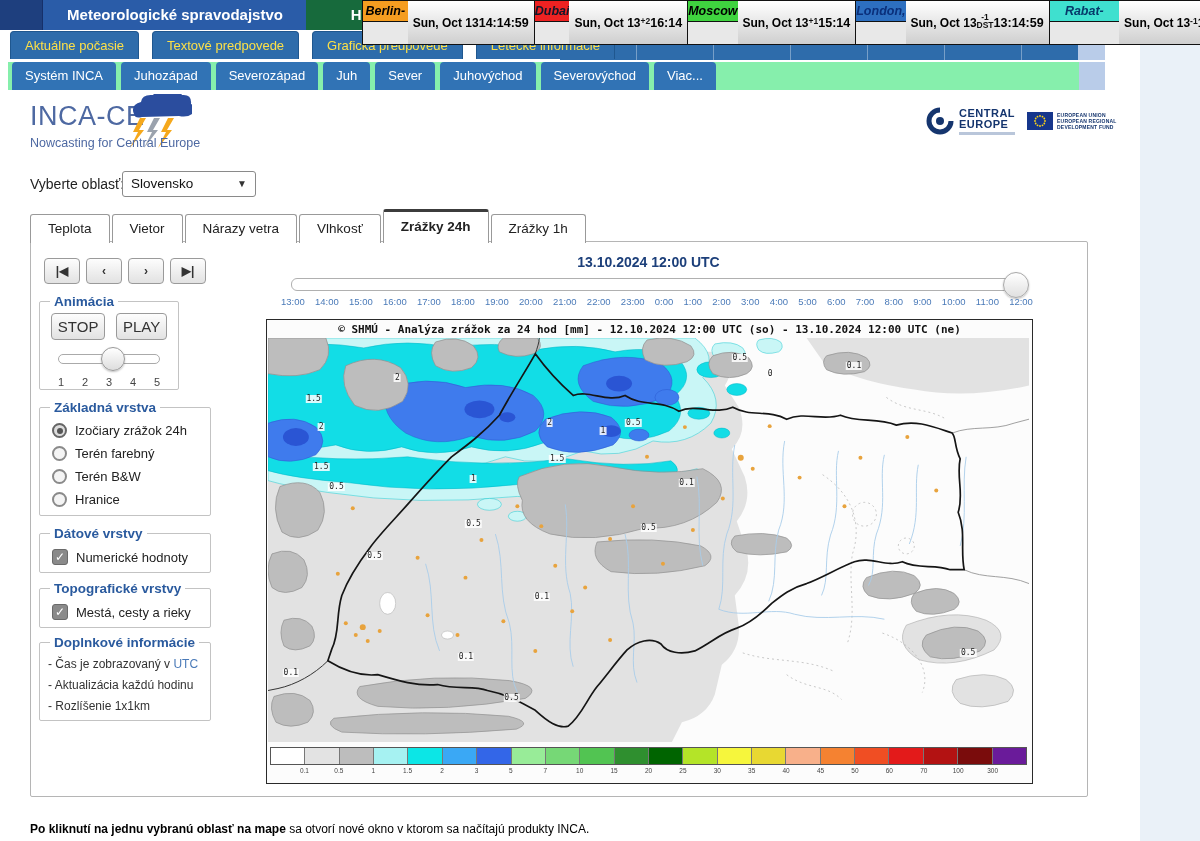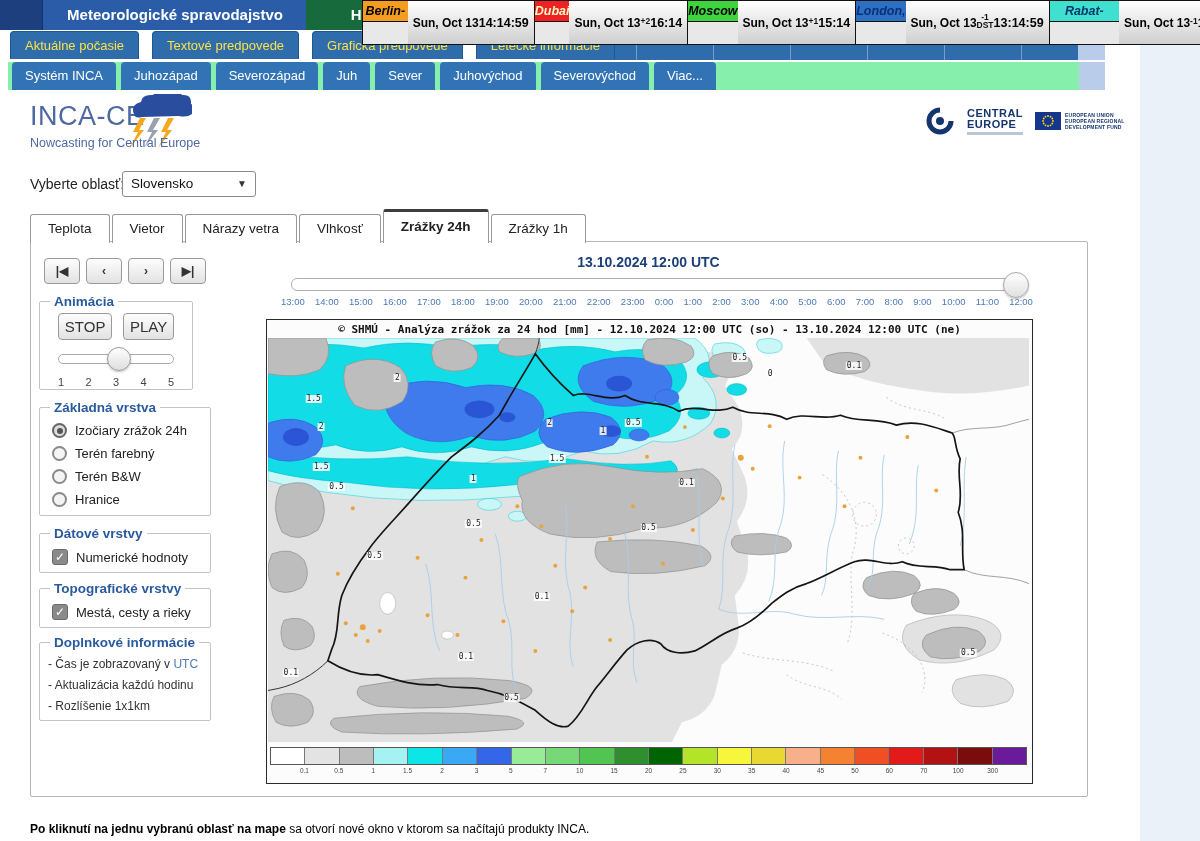--- a/index.html
+++ b/index.html
@@ -41,21 +41,21 @@
   .nav2{left:8px;top:62px;width:1097px;height:28px;background:#86efac;z-index:4;white-space:nowrap;}
   .nav2 .ntab{display:inline-block;margin:0 1px 0 4px;padding:0 13px;line-height:28px;font-size:13px;
               color:#fff;background:#3173b5;border-radius:4px 4px 0 0;}
   .nav2-cap{position:absolute;right:0;top:0;width:26px;height:28px;background:#b9cce9;}
 
   
   .logo-title{left:30px;top:101px;font-size:27px;color:#4e69a2;letter-spacing:.5px;}
   .logo-sub{left:30px;top:136px;font-size:12.5px;color:#4e69a2;}
   .logo-icon{left:112px;top:94px;}
   .partners{left:925px;top:106px;display:flex;gap:12px;align-items:center;}
-  .ce-box{display:flex;gap:12px;align-items:center;}
+  .ce-box{display:flex;gap:4px;align-items:center;}
   .ce-text div{font-size:11px;font-weight:bold;color:#15356e;line-height:11px;letter-spacing:.5px;}
   .ce-bar{width:56px;height:3px;background:#b9c6da;margin-top:2px;}
   .eu-box{display:flex;gap:4px;align-items:center;}
   .eu-text div{font-size:5px;font-weight:bold;color:#15356e;line-height:6px;letter-spacing:.2px;}
 
   
   .region-label{left:30px;top:176px;font-size:14px;color:#222;}
   .select{left:122px;top:171px;width:134px;height:26px;border:1px solid #8a8a8a;border-radius:3px;
           background:#fff;font-size:13.5px;color:#111;line-height:24px;padding:0 8px;box-sizing:border-box;
           display:flex;justify-content:space-between;align-items:center;}
@@ -70,21 +70,21 @@
         position:relative;z-index:7;}
 
   
   .panel{left:30px;top:241px;width:1056px;height:554px;border:1px solid #b5b5b5;background:#fff;border-radius:2px;}
   .btn{display:inline-block;text-align:center;border:1px solid #9a9a9a;border-radius:4px;
        background:linear-gradient(#fdfdfd,#e2e2e2);color:#333;cursor:pointer;box-sizing:border-box;}
   .pbtns{left:13px;top:16px;}
   .pbtn{width:36px;height:26px;line-height:24px;font-size:12px;margin-right:6px;font-weight:bold;}
   fieldset.fs{position:absolute;border:1px solid #c3c3c3;border-radius:2px;margin:0;padding:0 6px 6px 6px;box-sizing:border-box;}
   fieldset.fs legend{color:#2a5a9e;font-weight:bold;font-size:13.5px;padding:0 4px;margin-left:4px;}
-  .fs-anim{left:8px;top:52px;width:154px;height:96px;}
+  .fs-anim{left:8px;top:52px;width:140px;height:96px;}
   .ap-row{text-align:center;margin-top:4px;}
   .abtn{font-size:15px;padding:4px 6px;margin:0 3px;}
   .aslider{position:relative;margin:14px 12px 0 12px;height:8px;background:#fff;border:1px solid #aaa;border-radius:5px;}
   .ahandle{position:absolute;left:42%;top:-8px;width:22px;height:22px;border-radius:50%;
            background:linear-gradient(#fff,#ddd);border:1px solid #999;box-shadow:0 1px 2px rgba(0,0,0,.25);}
   .speeds{display:flex;justify-content:space-between;margin:12px 12px 0 12px;font-size:11px;color:#444;}
   .fs-base{left:8px;top:158px;width:172px;height:116px;}
   .opt{display:flex;align-items:center;gap:8px;margin:8px 0 0 6px;font-size:13px;color:#222;cursor:pointer;}
   .radio{width:15px;height:15px;border-radius:50%;border:2px solid #8a8a8a;background:#f4f4f4;box-sizing:border-box;position:relative;flex:none;}
   .radio.checked{border-color:#666;background:#ddd;}
@@ -150,21 +150,21 @@
       <div class="clock-time-row">
         <span class="c-date">Sun, Oct 13</span>
         <span class="c-off">
             <i></i>
             <i></i>
           </span>
         <span class="c-time">14:14:59</span>
       </div>
     </div>
     <div class="clock">
-      <div class="clock-city" style="background: rgb(238, 34, 34); color: #fef9c3;">Dubai</div>
+      <div class="clock-city" style="background: rgb(238, 34, 34); color: #0f172a;">Dubai</div>
       <div class="clock-time-row">
         <span class="c-date">Sun, Oct 13</span>
         <span class="c-off">
             <i>+2</i>
             <i></i>
           </span>
         <span class="c-time">16:14</span>
       </div>
     </div>
     <div class="clock">

